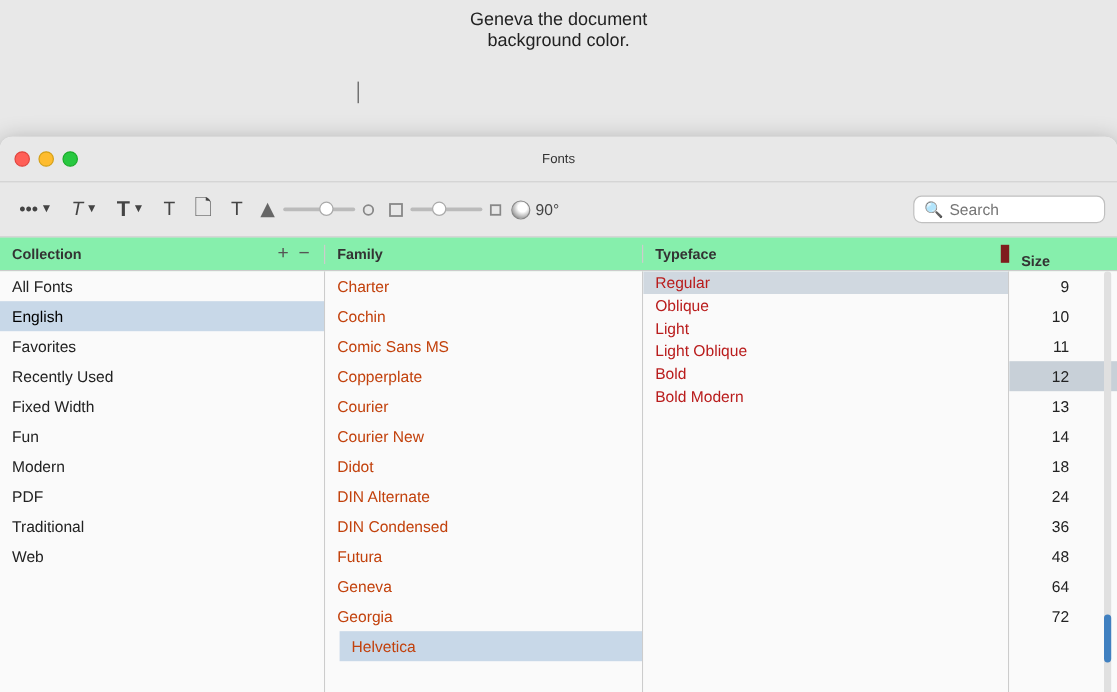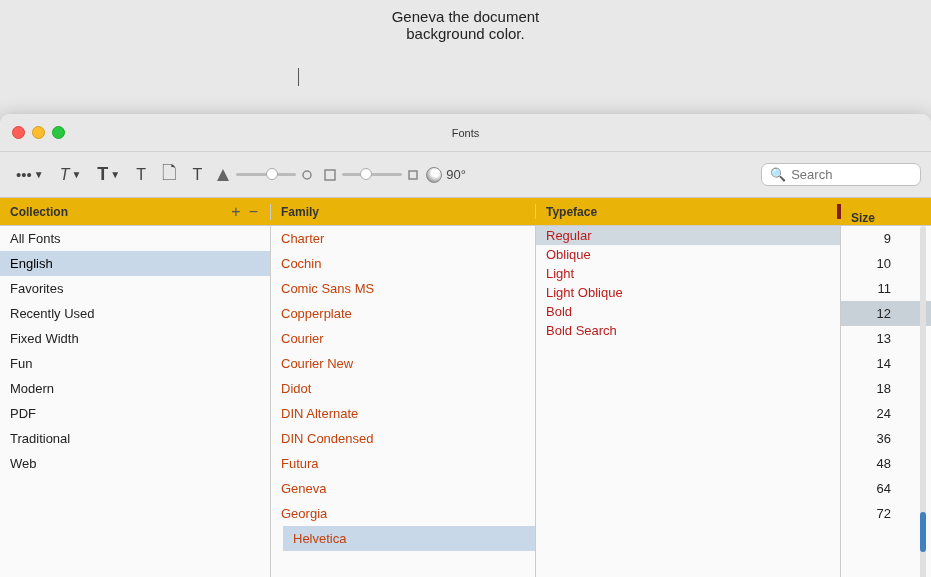--- a/index.html
+++ b/index.html
@@ -137,42 +137,42 @@
       outline: none;
       font-size: 13px;
       background: transparent;
       color: #333;
       width: 100%;
     }
 
     
     .column-headers {
       display: flex;
-      background: #eab308;
+      background: #86efac;
       border-bottom: 1px solid #ccc;
       height: 28px;
       align-items: center;
     }
     .col-collection {
       width: 271px;
       padding: 0 10px;
       display: flex;
       align-items: center;
       justify-content: space-between;
       border-right: 1px solid #ccc;
     }
     .col-family {
       width: 265px;
       padding: 0 10px;
       border-right: 1px solid #ccc;
     }
     .col-typeface {
       flex: 1;
       padding: 0 10px;
-      border-right: 4px solid #7f1d1d;
+      border-right: 7px solid #7f1d1d;
     }
     .col-size {
       width: 90px;
       padding: 0 10px;
       margin-top: 12px;
     }
     .col-header-text {
       font-size: 12px;
       font-weight: 600;
       color: #333;
@@ -470,21 +470,21 @@
           <div class="family-item">Georgia</div>
           <div class="family-item selected">Helvetica</div>
         </div>
 
       <div class="typeface-col" id="typeface-col">
           <div class="typeface-item selected">Regular</div>
           <div class="typeface-item">Oblique</div>
           <div class="typeface-item">Light</div>
           <div class="typeface-item">Light Oblique</div>
           <div class="typeface-item">Bold</div>
-          <div class="typeface-item">Bold Search</div>
+          <div class="typeface-item">Bold Modern</div>
         </div>
 
       <div class="size-col">
         <div class="size-list" id="size-col">
             <div class="size-item">9</div>
             <div class="size-item">10</div>
             <div class="size-item">11</div>
             <div class="size-item selected">12</div>
             <div class="size-item">13</div>
             <div class="size-item">14</div>

